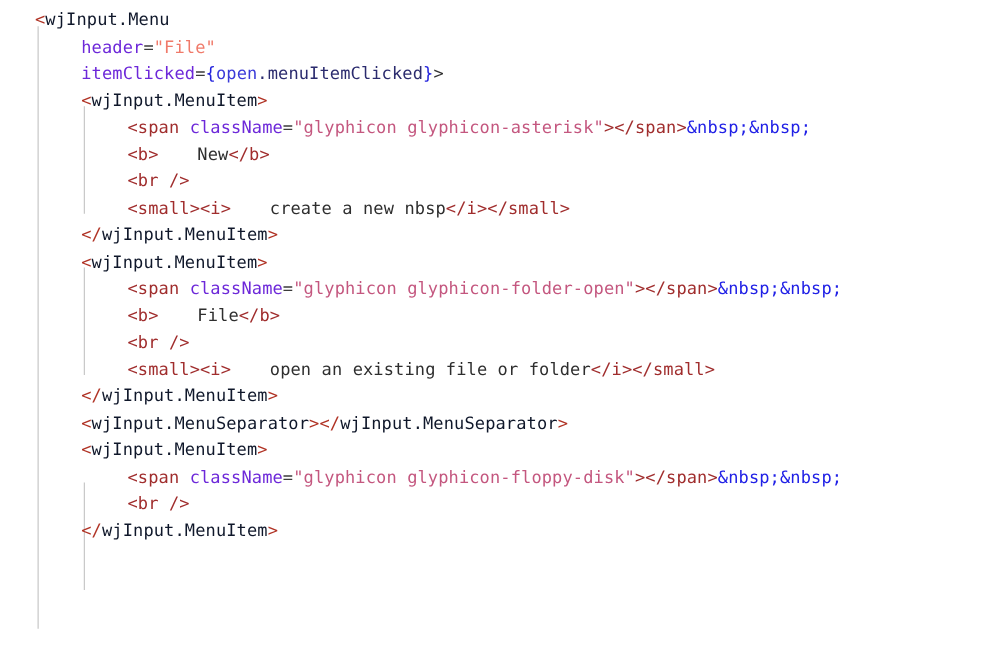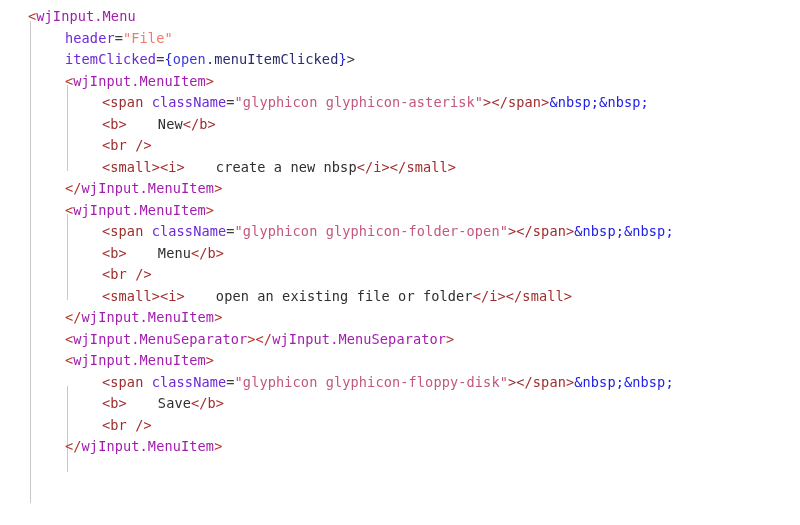--- a/index.html
+++ b/index.html
@@ -51,21 +51,21 @@
     color: #333333;
   }
 
   
   .ind0 { padding-left: 28px; }
   .ind1 { padding-left: 65px; }
   .ind2 { padding-left: 102px; }
 
   
   .tk-bracket   { color: #b03224; }          
-  .tk-comp      { color: #a21caf; margin-top: 28px; }          
+  .tk-comp      { color: #0f172a; margin-top: 28px; }          
   .tk-attr      { color: #6d28d9; }          
   .tk-eq        { color: #3b3b3b; }          
   .tk-strattr   { color: #f07a6a; }          
   .tk-strclass  { color: #c4577f; }          
   .tk-brace     { color: #2222dd; }          
   .tk-this      { color: #3a3ad8; }          
   .tk-member    { color: #2b2b6e; }          
   .tk-htmltag   { color: #a02d2d; }          
   .tk-entity    { color: #2020e6; }          
   .tk-text      { color: #2e2e2e; margin-left: 31px; }          
@@ -86,24 +86,23 @@
       <div class="code-line ind1"><span class="tk-attr">header</span><span class="tk-eq">=</span><span class="tk-strattr">"File"</span></div>
       <div class="code-line ind1"><span class="tk-attr">itemClicked</span><span class="tk-eq">=</span><span class="tk-brace">{</span><span class="tk-this">open</span><span class="tk-member">.menuItemClicked</span><span class="tk-brace">}</span><span class="tk-plain">&gt;</span></div>
       <div class="code-line ind1"><span class="tk-bracket">&lt;</span><span class="tk-comp">wjInput.MenuItem</span><span class="tk-bracket">&gt;</span></div>
       <div class="code-line ind2"><span class="tk-htmltag">&lt;</span><span class="tk-htmltag">span </span><span class="tk-attr">className</span><span class="tk-eq">=</span><span class="tk-strclass">"glyphicon glyphicon-asterisk"</span><span class="tk-htmltag">&gt;</span><span class="tk-htmltag">&lt;/span&gt;</span><span class="tk-entity">&amp;nbsp;&amp;nbsp;</span></div>
       <div class="code-line ind2"><span class="tk-htmltag">&lt;b&gt;</span><span class="tk-text">New</span><span class="tk-htmltag">&lt;/b&gt;</span></div>
       <div class="code-line ind2"><span class="tk-htmltag">&lt;br /&gt;</span></div>
       <div class="code-line ind2"><span class="tk-htmltag">&lt;small&gt;&lt;i&gt;</span><span class="tk-text">create a new nbsp</span><span class="tk-htmltag">&lt;/i&gt;&lt;/small&gt;</span></div>
       <div class="code-line ind1"><span class="tk-bracket">&lt;/</span><span class="tk-comp">wjInput.MenuItem</span><span class="tk-bracket">&gt;</span></div>
       <div class="code-line ind1"><span class="tk-bracket">&lt;</span><span class="tk-comp">wjInput.MenuItem</span><span class="tk-bracket">&gt;</span></div>
       <div class="code-line ind2"><span class="tk-htmltag">&lt;</span><span class="tk-htmltag">span </span><span class="tk-attr">className</span><span class="tk-eq">=</span><span class="tk-strclass">"glyphicon glyphicon-folder-open"</span><span class="tk-htmltag">&gt;</span><span class="tk-htmltag">&lt;/span&gt;</span><span class="tk-entity">&amp;nbsp;&amp;nbsp;</span></div>
-      <div class="code-line ind2"><span class="tk-htmltag">&lt;b&gt;</span><span class="tk-text">Menu</span><span class="tk-htmltag">&lt;/b&gt;</span></div>
+      <div class="code-line ind2"><span class="tk-htmltag">&lt;b&gt;</span><span class="tk-text">File</span><span class="tk-htmltag">&lt;/b&gt;</span></div>
       <div class="code-line ind2"><span class="tk-htmltag">&lt;br /&gt;</span></div>
       <div class="code-line ind2"><span class="tk-htmltag">&lt;small&gt;&lt;i&gt;</span><span class="tk-text">open an existing file or folder</span><span class="tk-htmltag">&lt;/i&gt;&lt;/small&gt;</span></div>
       <div class="code-line ind1"><span class="tk-bracket">&lt;/</span><span class="tk-comp">wjInput.MenuItem</span><span class="tk-bracket">&gt;</span></div>
       <div class="code-line ind1"><span class="tk-bracket">&lt;</span><span class="tk-comp">wjInput.MenuSeparator</span><span class="tk-bracket">&gt;</span><span class="tk-bracket">&lt;/</span><span class="tk-comp">wjInput.MenuSeparator</span><span class="tk-bracket">&gt;</span></div>
       <div class="code-line ind1"><span class="tk-bracket">&lt;</span><span class="tk-comp">wjInput.MenuItem</span><span class="tk-bracket">&gt;</span></div>
       <div class="code-line ind2"><span class="tk-htmltag">&lt;</span><span class="tk-htmltag">span </span><span class="tk-attr">className</span><span class="tk-eq">=</span><span class="tk-strclass">"glyphicon glyphicon-floppy-disk"</span><span class="tk-htmltag">&gt;</span><span class="tk-htmltag">&lt;/span&gt;</span><span class="tk-entity">&amp;nbsp;&amp;nbsp;</span></div>
-      <div class="code-line ind2"><span class="tk-htmltag">&lt;b&gt;</span><span class="tk-text">Save</span><span class="tk-htmltag">&lt;/b&gt;</span></div>
       <div class="code-line ind2"><span class="tk-htmltag">&lt;br /&gt;</span></div>
       <div class="code-line ind1"><span class="tk-bracket">&lt;/</span><span class="tk-comp">wjInput.MenuItem</span><span class="tk-bracket">&gt;</span></div>
     </div>
 </div>
 
 </body></html>

